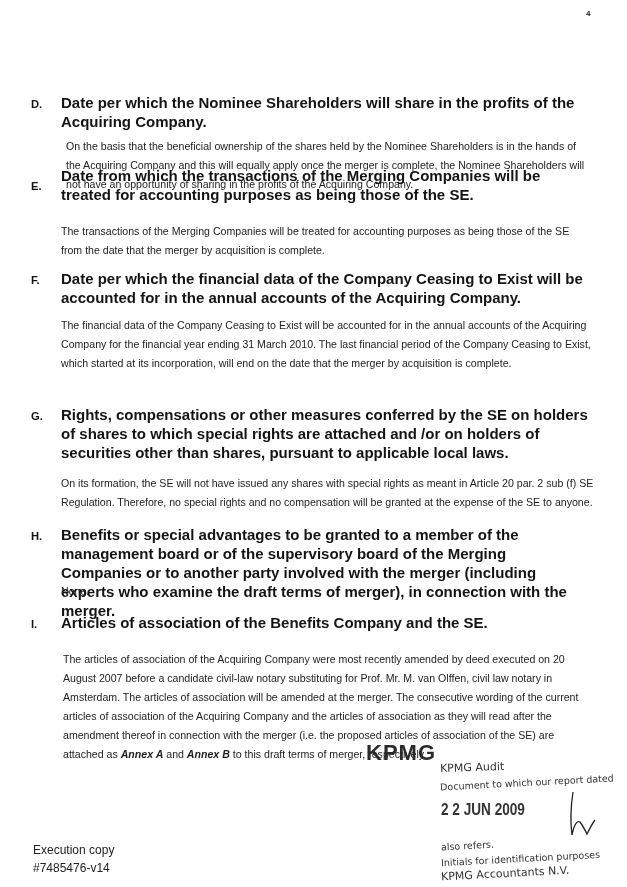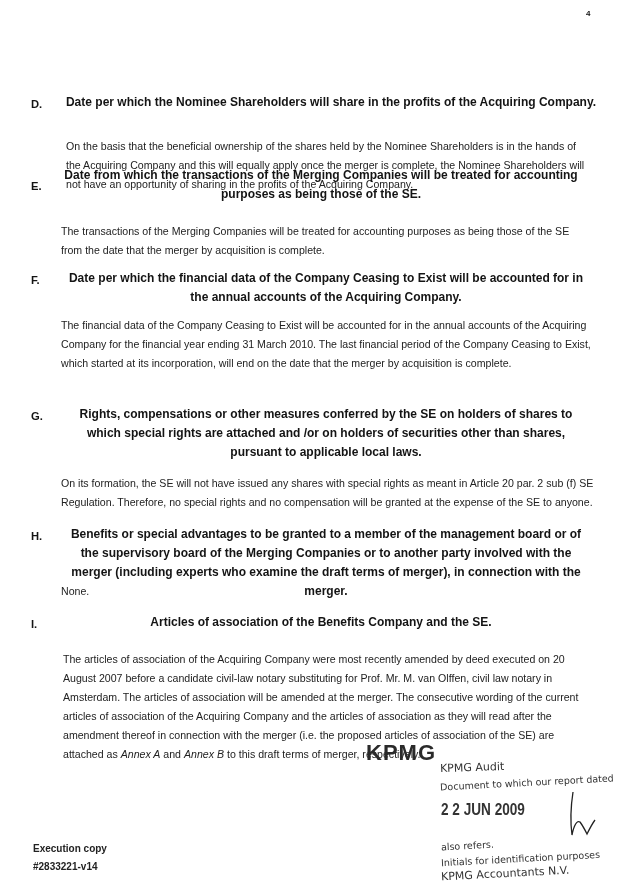--- a/index.html
+++ b/index.html
@@ -1,26 +1,26 @@
 <!DOCTYPE html>
 <html><head>
 <meta charset="utf-8">
 <style>
   html, body { margin: 0; padding: 0; background: #ffffff; }
   body { width: 627px; height: 887px; position: relative; overflow: hidden;
          font-family: "Liberation Sans", sans-serif; color: #141414; }
   .page-number { position: absolute; left: 586px; top: 9px; font-size: 8px; font-weight: bold; }
   .letter { position: absolute; left: 31px; font-weight: bold; font-size: 11.2px; }
-  .heading { position: absolute; left: 61px; width: 520px; font-weight: bold; font-size: 12px; line-height: 19px; text-align: center; }
+  .heading { position: absolute; left: 61px; width: 520px; font-weight: bold; font-size: 15px; line-height: 19px; }
   .body-text { position: absolute; left: 61px; width: 525px; font-size: 10.6px; line-height: 19px; color: #222; }
-  .foot { position: absolute; left: 33px; font-size: 10px; font-weight: bold; color: #222; }
+  .foot { position: absolute; left: 33px; font-size: 12px; font-weight: normal; color: #222; }
   .stamp { position: absolute; color: #333; font-family: "DejaVu Sans", sans-serif; }
   .kpmg-logo { position: absolute; left: 366px; top: 740px; font-size: 22px; font-weight: bold; 
                letter-spacing: 1px; color: #2a2a2a; }
-  em.b { font-weight: normal; font-style: italic; }
+  em.b { font-weight: bold; font-style: italic; }
 </style>
 </head>
 <body>
 
 <div class="page-number">4</div>
 
 <div>
   <div class="letter" style="top:98px">D.</div>
   <div class="heading" style="top:93px;width:540px">Date per which the Nominee Shareholders will share in the profits of the Acquiring Company.</div>
   <div class="body-text" style="top:137px;left:66px;width:523px">On the basis that the beneficial ownership of the shares held by the Nominee Shareholders is in the hands of the Acquiring Company and this will equally apply once the merger is complete, the Nominee Shareholders will not have an opportunity of sharing in the profits of the Acquiring Company.</div>
@@ -52,21 +52,21 @@
 
 <div>
   <div class="letter" style="top:618px">I.</div>
   <div class="heading" style="top:613px">Articles of association of the Benefits Company and the SE.</div>
   <div class="body-text" style="top:650px;left:63px;width:532px">
     <span>The articles of association of the Acquiring Company were most recently amended by deed executed on 20 August 2007 before a candidate civil-law notary substituting for Prof. Mr. M. van Olffen, civil law notary in Amsterdam. The articles of association will be amended at the merger. The consecutive wording of the current articles of association of the Acquiring Company and the articles of association as they will read after the amendment thereof in connection with the merger (i.e. the proposed articles of association of the SE) are attached as </span><em class="b">Annex A</em><span> and </span><em class="b">Annex B</em><span> to this draft terms of merger, respectively.</span>
   </div>
 </div>
 
 <div class="foot" style="top:843px">Execution copy</div>
-<div class="foot" style="top:861px">#2833221-v14</div>
+<div class="foot" style="top:861px">#7485476-v14</div>
 
 <div class="kpmg-logo">KPMG</div>
 <div class="stamp" style="left:440px;top:761px;font-size:11px;transform:rotate(-2deg)">KPMG Audit</div>
 <div class="stamp" style="left:440px;top:777px;font-size:9.5px;transform:rotate(-3deg)">Document to which our report dated</div>
 <div class="stamp" style="left:441px;top:800px;font-size:17px;font-weight:bold;font-family:'Liberation Sans Narrow','Liberation Sans',sans-serif;transform:scaleX(0.8);transform-origin:left">2 2  JUN  2009</div>
 <svg style="position:absolute;left:565px;top:790px" width="36" height="50">
   <path d="M8 2 C6 15 5 30 7 45 C9 35 12 30 15 32 C18 36 20 40 22 44 C25 38 27 34 30 30" fill="none" stroke="#222" stroke-width="1.3"></path>
 </svg>
 <div class="stamp" style="left:441px;top:840px;font-size:9.5px;transform:rotate(-3deg)">also refers.</div>
 <div class="stamp" style="left:441px;top:853px;font-size:9.5px;transform:rotate(-3deg)">Initials for identification purposes</div>

